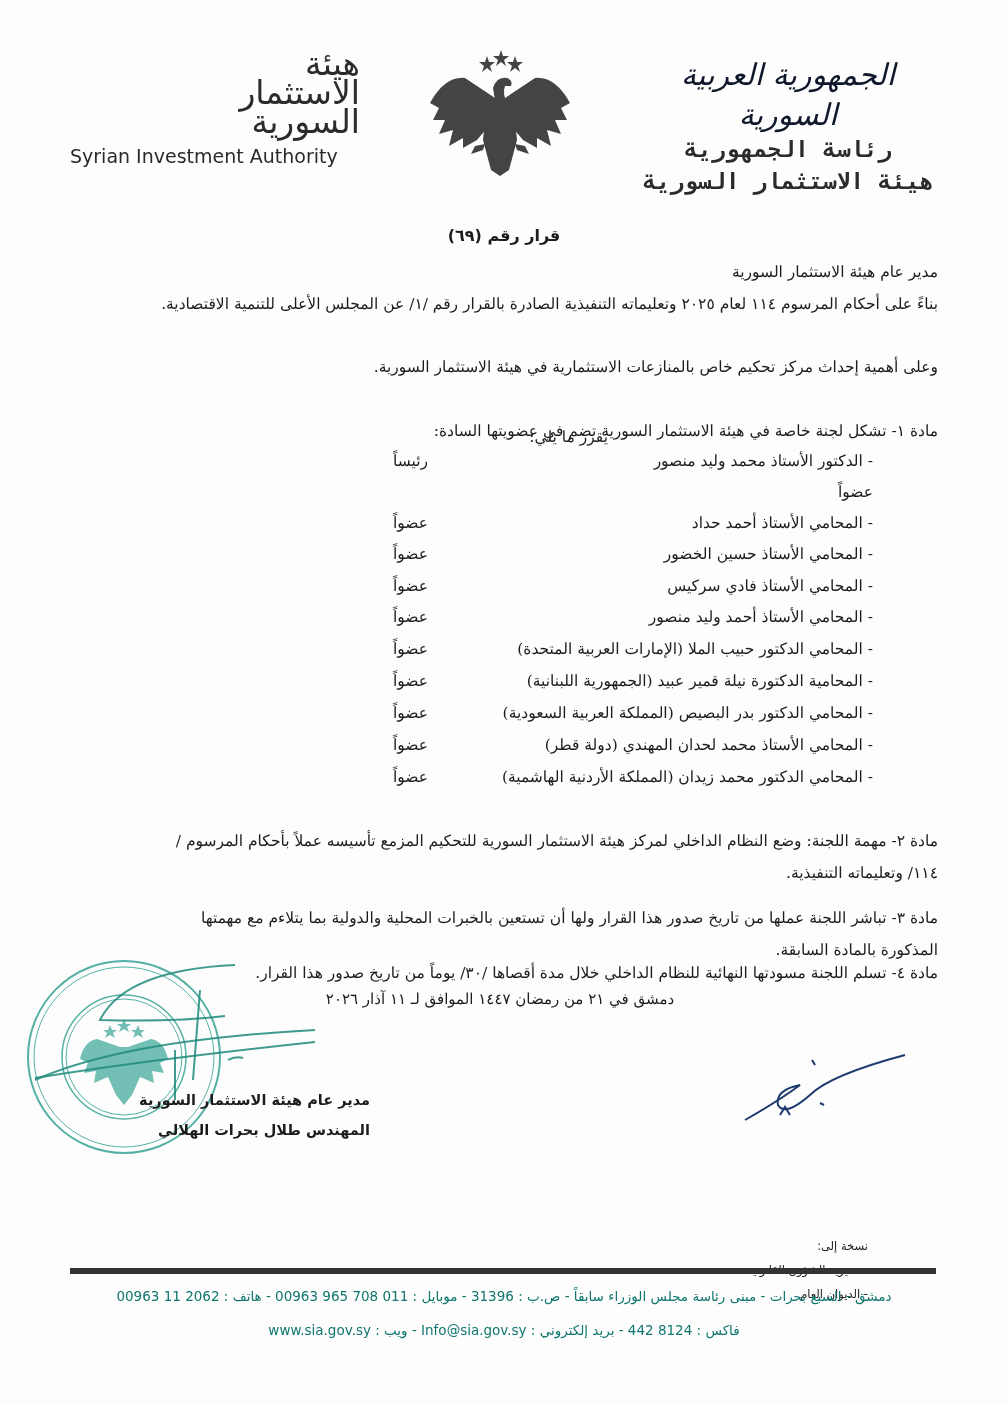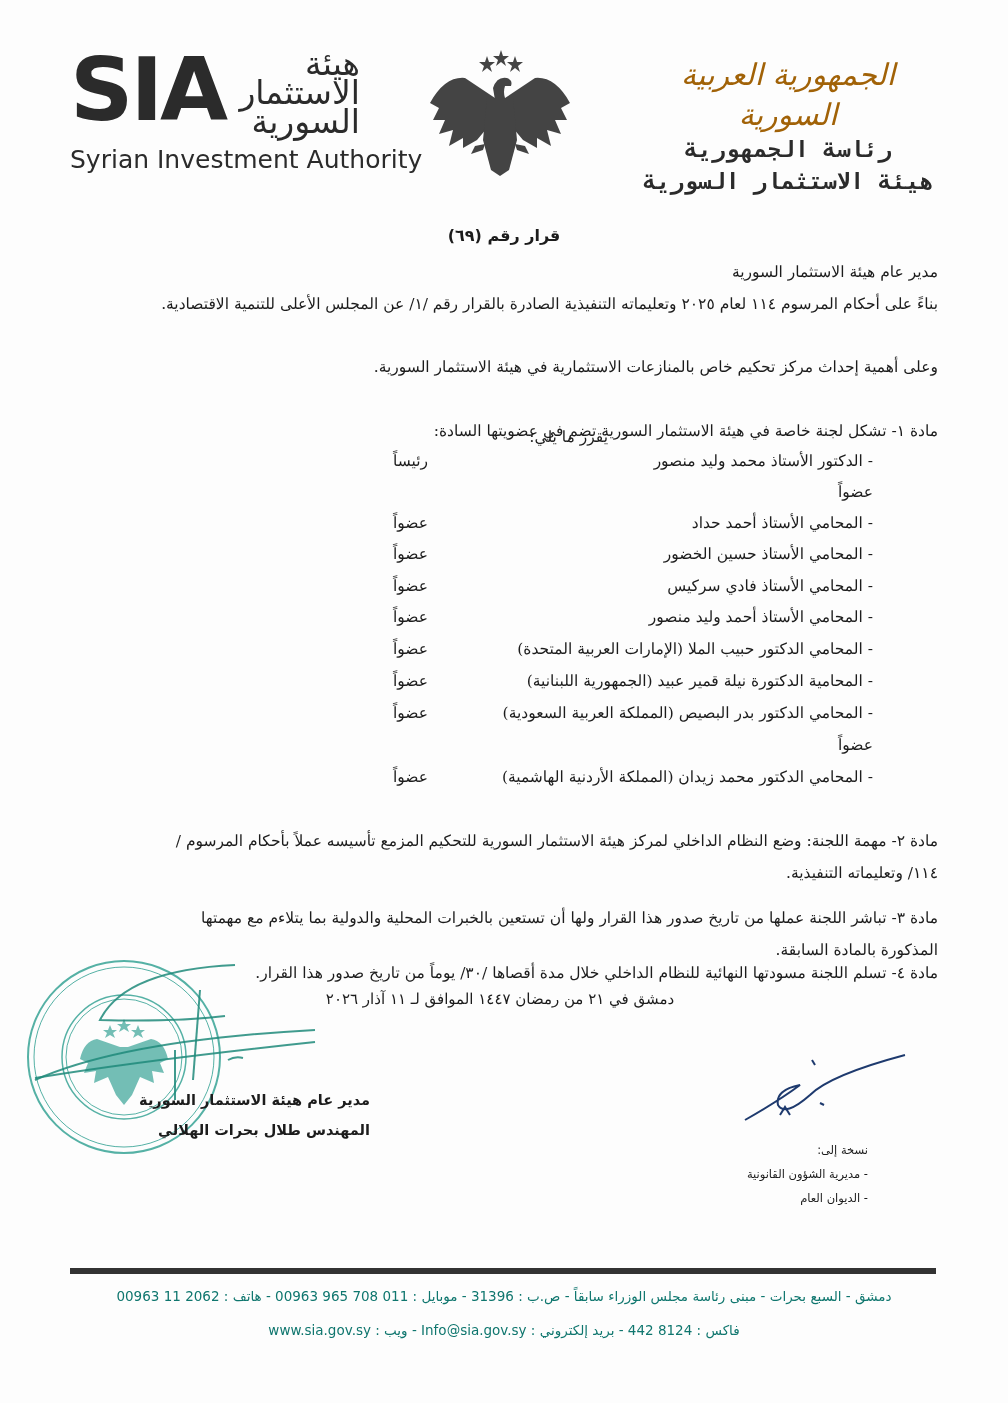--- a/index.html
+++ b/index.html
@@ -6,57 +6,56 @@
     body { width: 1008px; height: 1403px; position: relative; overflow: hidden;
            font-family: "DejaVu Sans", sans-serif; color: #1c1c1c; }
     .abs { position: absolute; }
     .rtl { direction: rtl; text-align: right; }
 
     
     .sia-logo { left: 70px; top: 45px; width: 300px; height: 130px; }
     .sia-letters { left: 0; top: 0; font-family: "DejaVu Sans", sans-serif; font-weight: bold;
                    font-size: 88px; letter-spacing: -3px; line-height: 90px; color: #2b2b2b; }
     .sia-ar { left: 190px; top: 4px; width: 100px; font-size: 33px; line-height: 29px; color: #2b2b2b; }
-    .sia-en { left: 0; top: 100px; width: 300px; font-family: "DejaVu Sans", sans-serif; font-size: 25px;
+    .sia-en { left: 0; top: 100px; width: 300px; font-family: "DejaVu Sans", sans-serif; font-size: 19px;
               color: #2b2b2b; white-space: nowrap; }
 
     .emblem { left: 425px; top: 48px; width: 150px; height: 130px; }
 
     .republic { right: 70px; top: 55px; width: 300px; }
-    .republic .cal { font-family: "DejaVu Serif", serif; font-size: 30px; line-height: 40px; color: #a16207;
+    .republic .cal { font-family: "DejaVu Serif", serif; font-size: 30px; line-height: 40px; color: #0f172a;
                      font-style: italic; text-align: center; }
     .republic .l2, .republic .l3 { font-family: Liberation Mono, monospace; font-weight: bold; font-size: 23px;
                      line-height: 32px; text-align: center; color: #2b2b2b; }
 
     
     .decision-title { left: 0; width: 1008px; top: 226px; text-align: center; font-size: 16px; font-weight: bold; }
     .body-text { font-family: "DejaVu Serif", serif; font-size: 15.5px; line-height: 31.5px; }
     .p-block { right: 70px; width: 780px; }
     .member-row { position: absolute; right: 135px; width: 480px; height: 31px; font-size: 15.5px;
                   font-family: "DejaVu Serif", serif; display: flex; justify-content: space-between; direction: rtl; }
 
     .date-line { left: 310px; top: 990px; width: 380px; text-align: center; font-family: "DejaVu Serif", serif; font-size: 15px; }
 
     .signer { left: 130px; top: 1085px; width: 240px; text-align: right; direction: rtl;
               font-weight: bold; font-size: 14.5px; line-height: 30px; }
 
     .stamp { left: 22px; top: 955px; width: 205px; height: 205px; }
     .signature-left { left: 25px; top: 960px; width: 300px; height: 140px; }
     .signature-right { left: 740px; top: 1045px; width: 180px; height: 90px; }
 
-    .cc { right: 140px; top: 1138px; width: 200px; direction: rtl; text-align: right; font-size: 11.5px; line-height: 24px; }
+    .cc { right: 140px; top: 1234px; width: 200px; direction: rtl; text-align: right; font-size: 11.5px; line-height: 24px; }
 
     .footer-rule { left: 70px; top: 1268px; width: 866px; height: 6px; background: #333; }
     .footer { left: 60px; width: 888px; text-align: center; direction: rtl; font-size: 13.5px; color: #0f766e; }
   </style>
 </head>
 <body>
 
 <div class="abs sia-logo">
-  <div class="abs sia-letters">SIA</div>
   <div class="abs sia-ar rtl">
     <div>هيئة</div>
     <div>الاستثمار</div>
     <div>السورية</div>
   </div>
   <div class="abs sia-en">Syrian Investment Authority</div>
 </div>
 
 <div class="abs emblem">
   <svg width="150" height="130" viewBox="0 0 150 130">
@@ -123,20 +122,21 @@
   </div>
   <div class="member-row" style="top:672px;">
     <span>- المحامية الدكتورة نيلة قمير عبيد (الجمهورية اللبنانية)</span>
     <span>عضواً</span>
   </div>
   <div class="member-row" style="top:704px;">
     <span>- المحامي الدكتور بدر البصيص (المملكة العربية السعودية)</span>
     <span>عضواً</span>
   </div>
   <div class="member-row" style="top:736px;">
+    <span>- المحامي الأستاذ محمد لحدان المهندي (دولة قطر)</span>
     <span>عضواً</span>
   </div>
   <div class="member-row" style="top:768px;">
     <span>- المحامي الدكتور محمد زيدان (المملكة الأردنية الهاشمية)</span>
     <span>عضواً</span>
   </div>
 </div>
 
 <div class="abs p-block rtl body-text" style="top:826px;">مادة ٢- مهمة اللجنة: وضع النظام الداخلي لمركز هيئة الاستثمار السورية للتحكيم المزمع تأسيسه عملاً بأحكام المرسوم /١١٤/ وتعليماته التنفيذية.</div>
 <div class="abs p-block rtl body-text" style="top:903px;">مادة ٣- تباشر اللجنة عملها من تاريخ صدور هذا القرار ولها أن تستعين بالخبرات المحلية والدولية بما يتلاءم مع مهمتها المذكورة بالمادة السابقة.</div>

